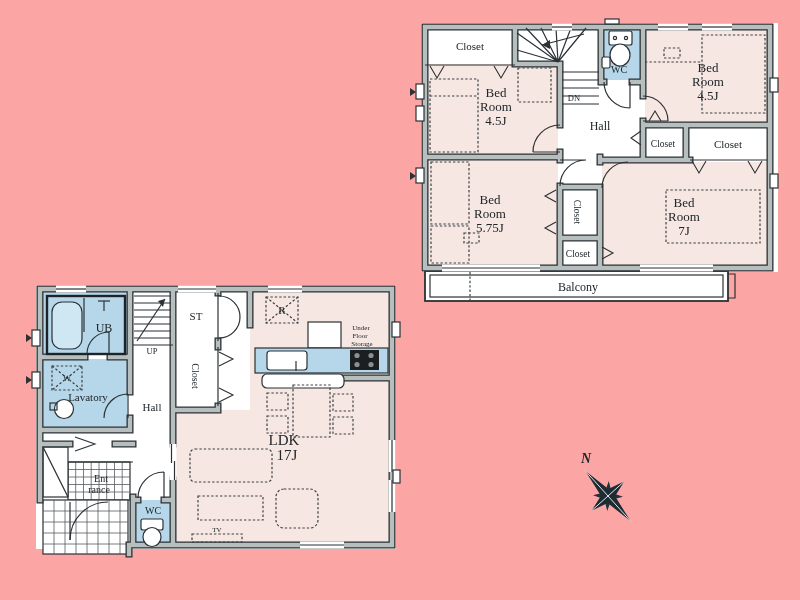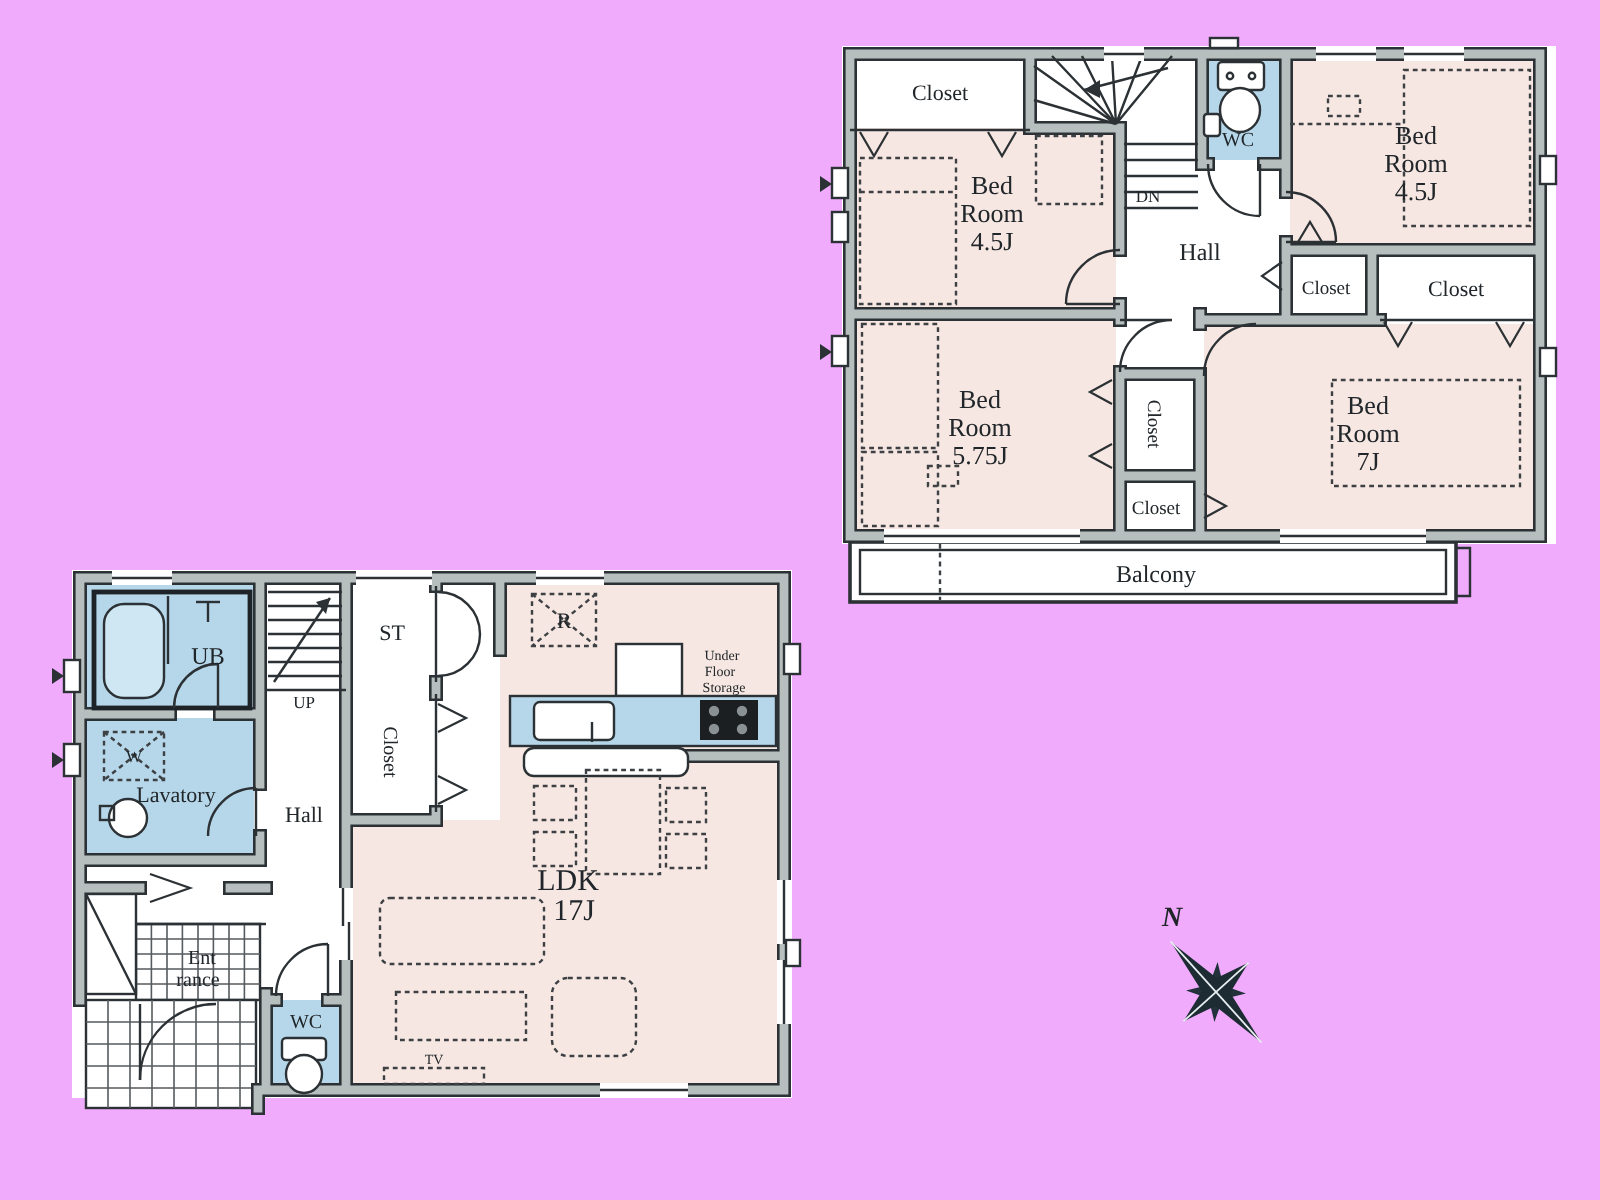--- a/index.html
+++ b/index.html
@@ -1,16 +1,16 @@
 <!DOCTYPE html>
 <html><head>
 <meta charset="utf-8">
 <style>
   html,body{margin:0;padding:0;background:#ffffff;}
-  .page{position:relative;width:800px;height:600px;background:#f0abfc;overflow:hidden;}
+  .page{position:relative;width:800px;height:600px;background:#fca5a5;overflow:hidden;}
   svg{position:absolute;left:0;top:0;}
   
   .wo{stroke:#2b3134;stroke-width:7;fill:none;stroke-linecap:square;}
   .wf{stroke:#b7bfbe;stroke-width:4.4;fill:none;stroke-linecap:square;}
   .thin{stroke:#2b3134;stroke-width:1.2;fill:none;}
   .thin2{stroke:#2b3134;stroke-width:1.8;fill:none;}
   .dash{stroke:#3d4144;stroke-width:1.2;fill:none;stroke-dasharray:2.4 2;}
   .grid{stroke:#555b5e;stroke-width:0.8;fill:none;}
   .whitefill{fill:#ffffff;}
   .pink{fill:#f7e7e2;}

